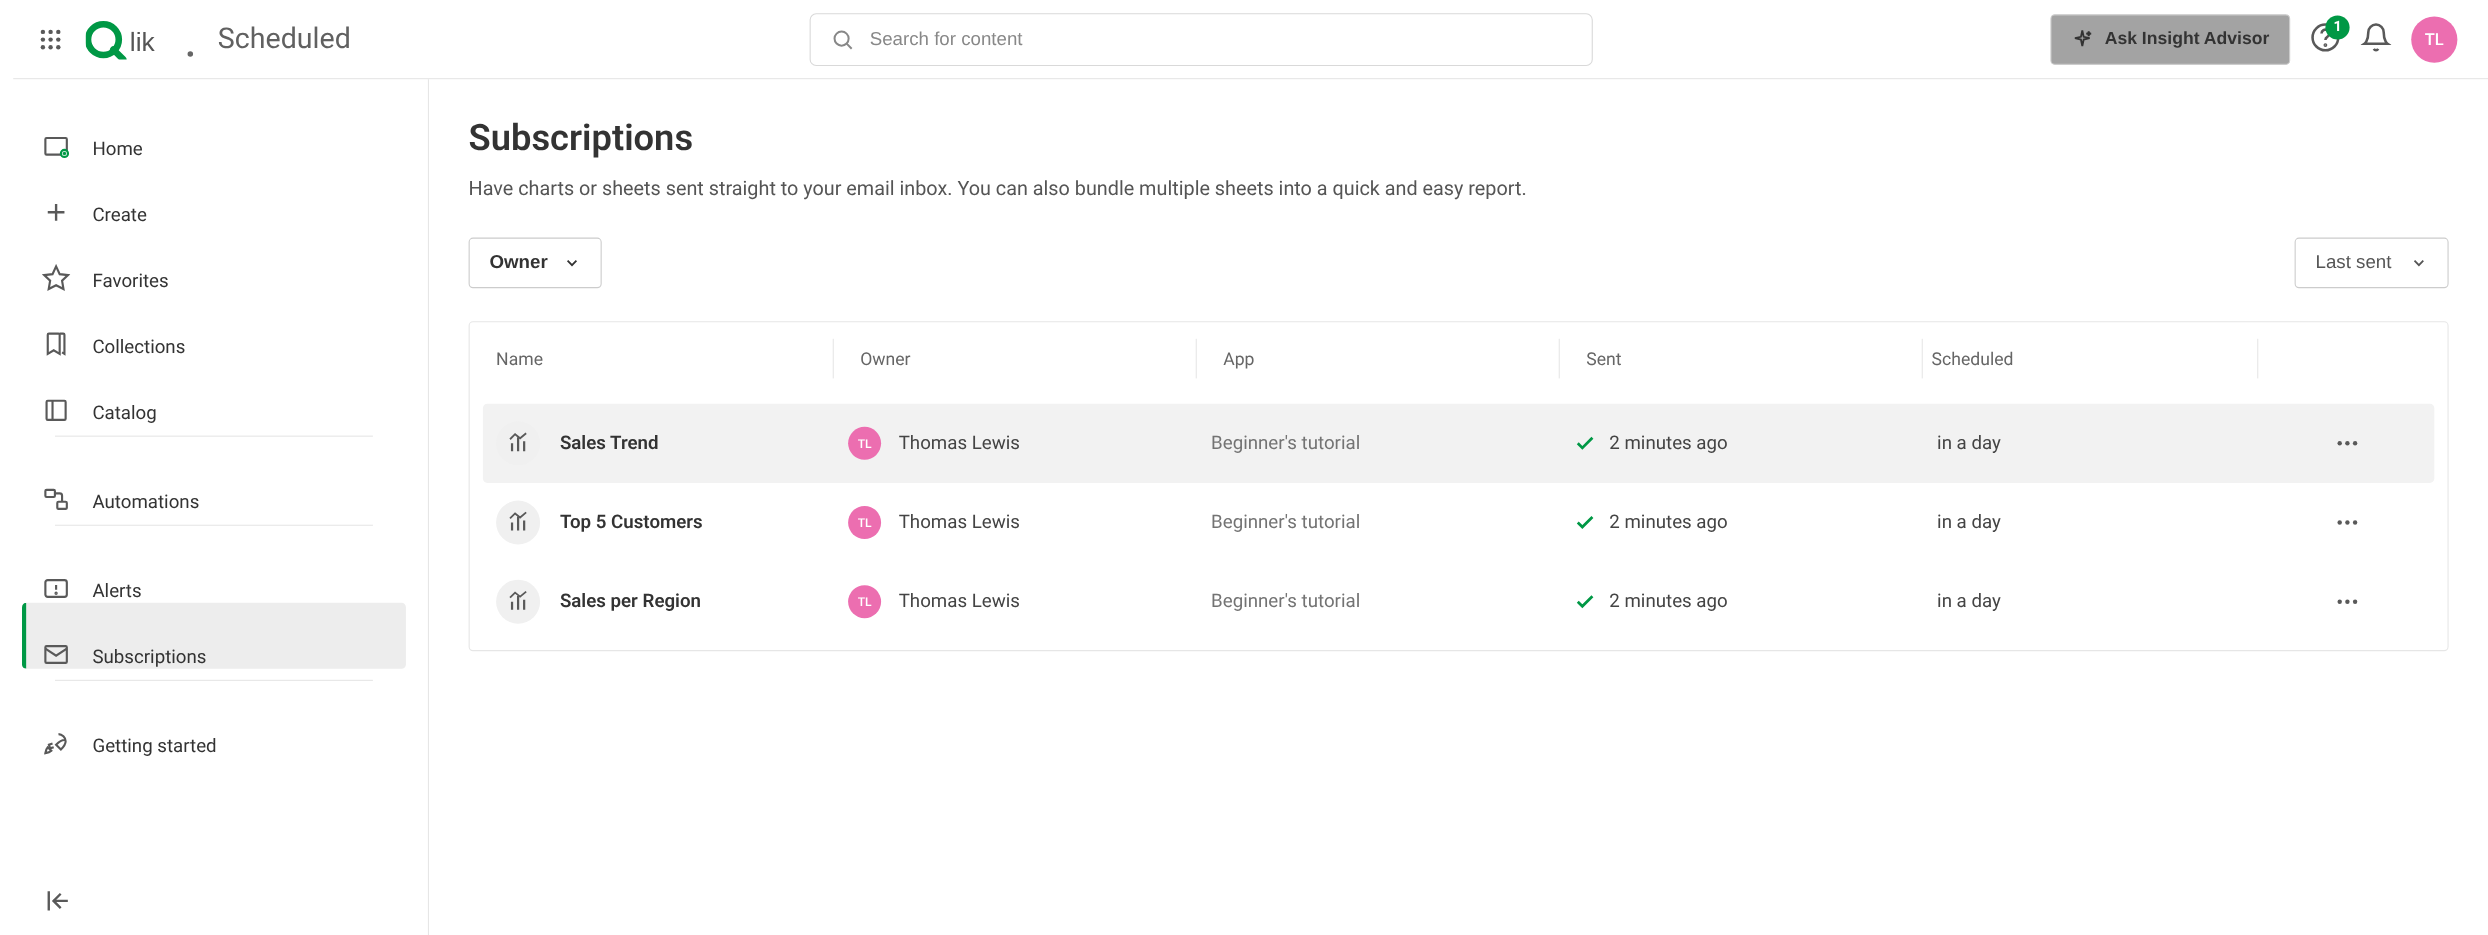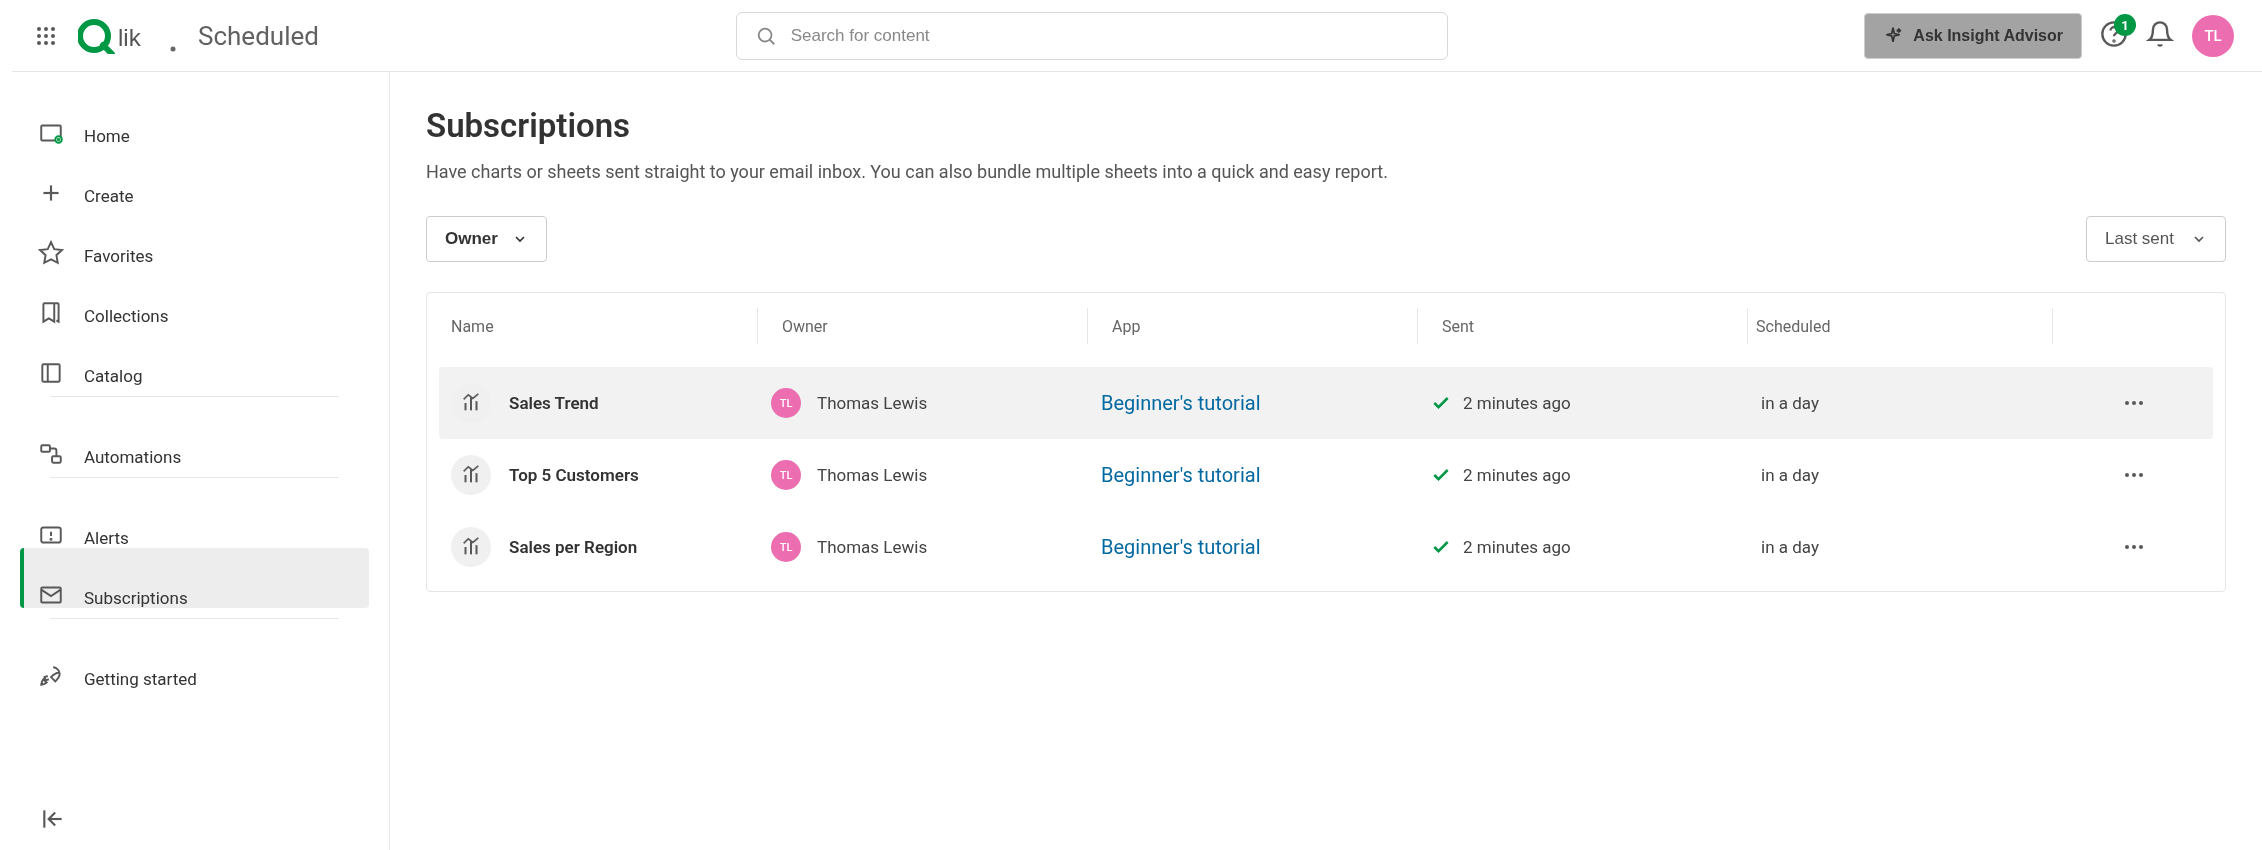--- a/index.html
+++ b/index.html
@@ -131,21 +131,21 @@
   .table-header > div { height: 36px; display: flex; align-items: center; }
 
   .table-body { padding: 8px 12px; }
   .table-row {
     display: flex; align-items: center; height: 72px;
     border-radius: 4px; padding: 0 12px;
   }
   .table-row:hover, .table-row.hover { background: #f2f2f2; }
   .row-name { width: 320px; display: flex; align-items: center; gap: 18px; font-weight: 600; font-size: 17px; }
   .row-owner { width: 330px; display: flex; align-items: center; gap: 16px; font-size: 17px; color: #444; }
-  .row-app { width: 330px; font-size: 20px; color: #0369a1; }
+  .row-app { width: 330px; font-size: 17px; color: #737373; }
   .row-sent { width: 330px; display: flex; align-items: center; gap: 12px; font-size: 17px; color: #444; }
   .row-scheduled { width: 305px; font-size: 17px; color: #444; }
   .row-actions { flex: 1; display: flex; justify-content: center; }
   .chart-icon-circle {
     width: 40px; height: 40px; border-radius: 50%;
     background: #f0f0f0; display: flex; align-items: center; justify-content: center;
   }
   .check-icon { width: 20px; height: 20px; color: #009845; }
   .more-icon { width: 24px; height: 24px; color: #595959; cursor: pointer; }
 

